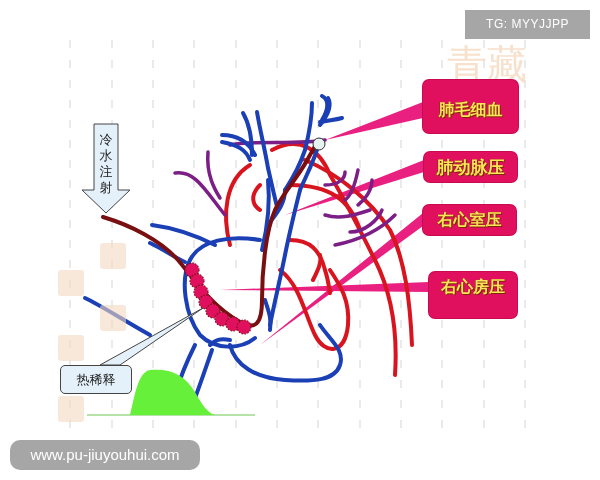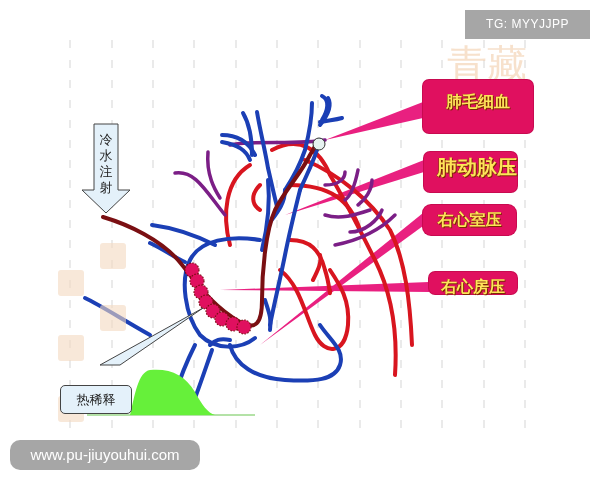--- a/index.html
+++ b/index.html
@@ -20,32 +20,32 @@
       background: #a6a6a6; color: #ffffff;
       font-family: "Liberation Sans", sans-serif; font-size: 15px;
       line-height: 30px; text-align: center; border-radius: 10px;
     }
     .callout {
       position: absolute; background: #e0105f; border-radius: 6px;
       color: #ffe45a; font-weight: bold; text-align: center;
       box-shadow: 0 0 0 1px #c80a50;
       text-shadow: 1px 1px 0 #7a2a00, -0.5px -0.5px 0 #7a2a00;
     }
-    .c1 { left: 423px; top: 80px; width: 110px; height: 53px; font-size: 16px; line-height: 24px; padding-top: 10px; box-sizing: border-box; }
-    .c2 { left: 424px; top: 152px; width: 93px; height: 40px; font-size: 20px; line-height: 30px; text-align: right; }
-    .c3 { left: 423px; top: 205px; width: 93px; height: 30px; font-size: 16px; line-height: 30px; border-radius: 8px; }
-    .c4 { left: 429px; top: 272px; width: 88px; height: 22px; font-size: 16px; line-height: 30px; }
+    .c1 { left: 423px; top: 80px; width: 95px; height: 53px; font-size: 16px; line-height: 24px; padding-top: 18px; box-sizing: border-box; }
+    .c2 { left: 424px; top: 152px; width: 93px; height: 30px; font-size: 17px; line-height: 30px; }
+    .c3 { left: 423px; top: 205px; width: 93px; height: 30px; font-size: 16px; line-height: 30px; }
+    .c4 { left: 429px; top: 272px; width: 88px; height: 46px; font-size: 16px; line-height: 30px; }
     .arrow-text {
       position: absolute; left: 98px; top: 132px; width: 16px;
       font-size: 13px; line-height: 16px; color: #222; text-align: center;
     }
     .dilution-box {
       position: absolute; left: 60px; top: 365px; width: 70px; height: 27px;
       border: 1px solid #444; border-radius: 5px; background: #e4f1fa;
-      font-size: 13px; line-height: 27px; text-align: center; color: #222; margin-top: 20px;
+      font-size: 13px; line-height: 27px; text-align: center; color: #222;
     }
     .seal {
       position: absolute; width: 26px; height: 26px; border-radius: 3px;
       background: #f4d9bf; opacity: 0.6;
     }
     .watermark {
       position: absolute; left: 447px; top: 40px; width: 110px; height: 95px;
       color: #f1c9a3; opacity: 0.55; font-size: 40px; line-height: 48px;
       font-family: Liberation Sans, sans-serif;
     }

